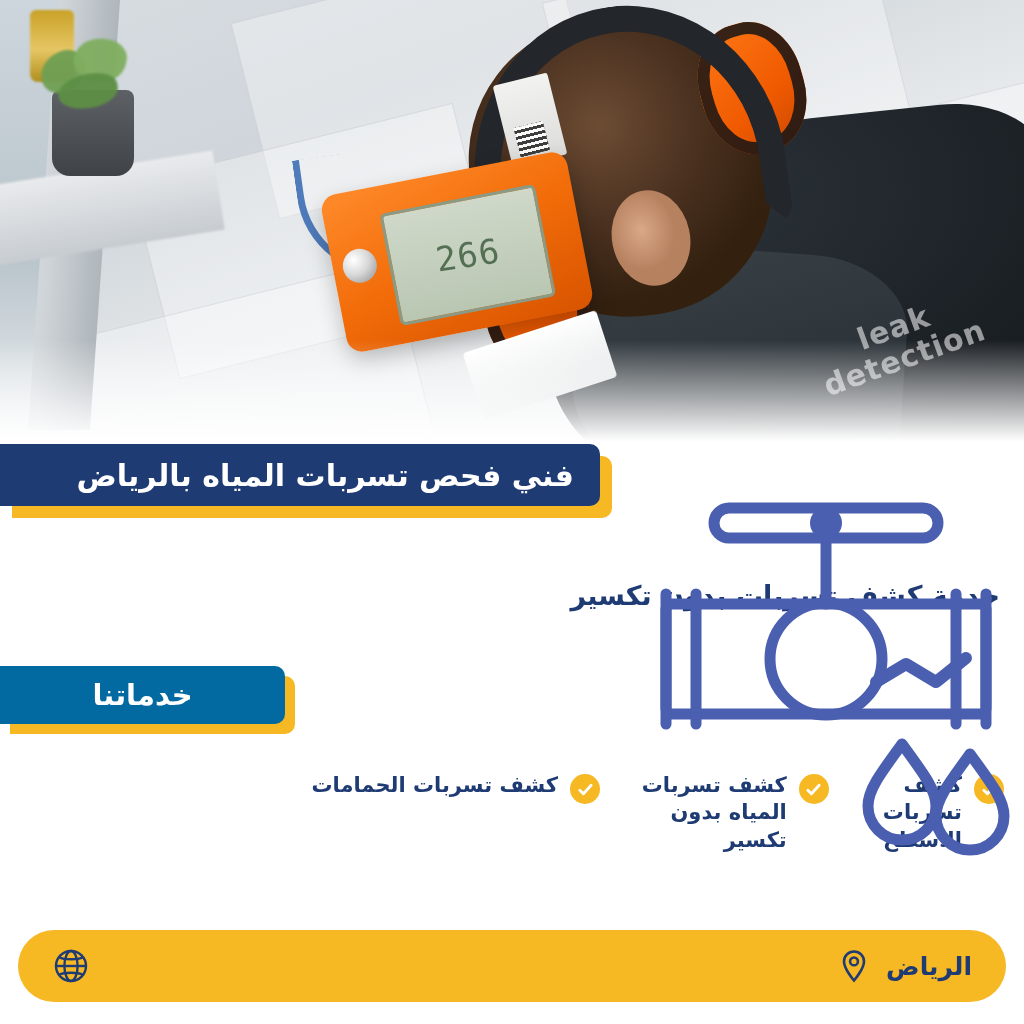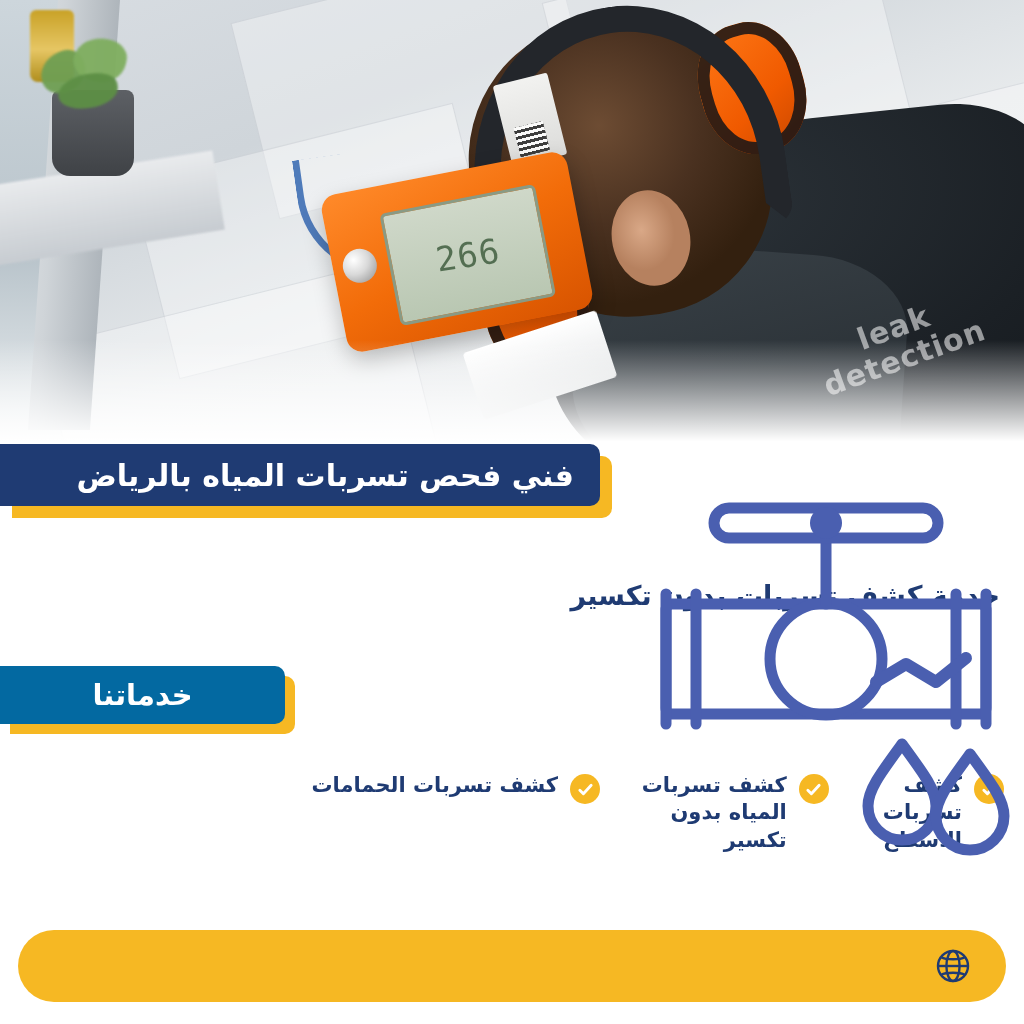--- a/index.html
+++ b/index.html
@@ -385,20 +385,29 @@
 
       <polyline points="236,196 266,178 296,196 326,172" stroke-width="12"></polyline>
 
       <path d="M262 258 c-22 30 -34 46 -34 62 a34 34 0 0 0 68 0 c0 -16 -12 -32 -34 -62 z"></path>
       <path d="M330 268 c-22 30 -34 46 -34 62 a34 34 0 0 0 68 0 c0 -16 -12 -32 -34 -62 z"></path>
     </svg>
   </div>
 
   <div class="footer">
 
+    <div class="foot-right">
+      <span class="city">الرياض</span>
+      <span class="pin">
+        <svg width="36" height="36" viewBox="0 0 36 36" fill="none" stroke="#1f3b73" stroke-width="2.6">
+          <path d="M18 3.5c-5.5 0-10 4.4-10 9.9 0 7.4 10 19.1 10 19.1s10-11.7 10-19.1c0-5.5-4.5-9.9-10-9.9z"></path>
+          <circle cx="18" cy="13.4" r="3.9"></circle>
+        </svg>
+      </span>
+    </div>
 
     <div class="foot-left">
       <span class="globe">
         <svg width="38" height="38" viewBox="0 0 38 38" fill="none" stroke="#1f3b73" stroke-width="2.4">
           <circle cx="19" cy="19" r="15"></circle>
           <ellipse cx="19" cy="19" rx="6.6" ry="15"></ellipse>
           <line x1="4" y1="19" x2="34" y2="19"></line>
           <path d="M7.2 10.2 C12 13 26 13 30.8 10.2"></path>
           <path d="M7.2 27.8 C12 25 26 25 30.8 27.8"></path>
         </svg>

